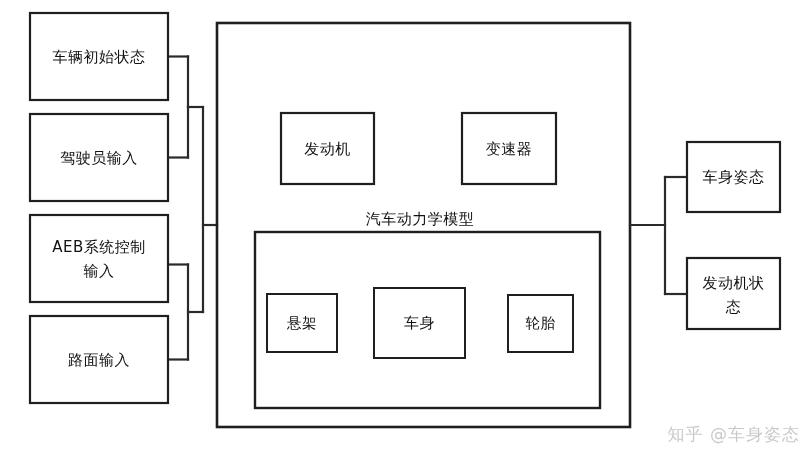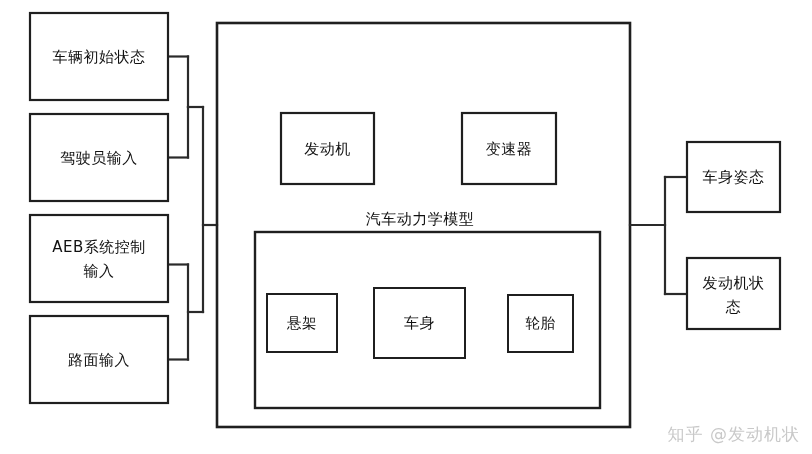--- a/index.html
+++ b/index.html
@@ -172,15 +172,15 @@
     </g>
 
     <g>
       <rect class="box-rect" x="687" y="258" width="93" height="71"></rect>
       <text class="box-label" x="733.5" y="283">发动机状</text>
       <text class="box-label" x="733.5" y="307">态</text>
     </g>
 
   </svg>
 
-  <div class="watermark-text">知乎 @发动机状</div>
+  <div class="watermark-text">知乎 @车身姿态</div>
 
 </div>
 
 </body></html>

